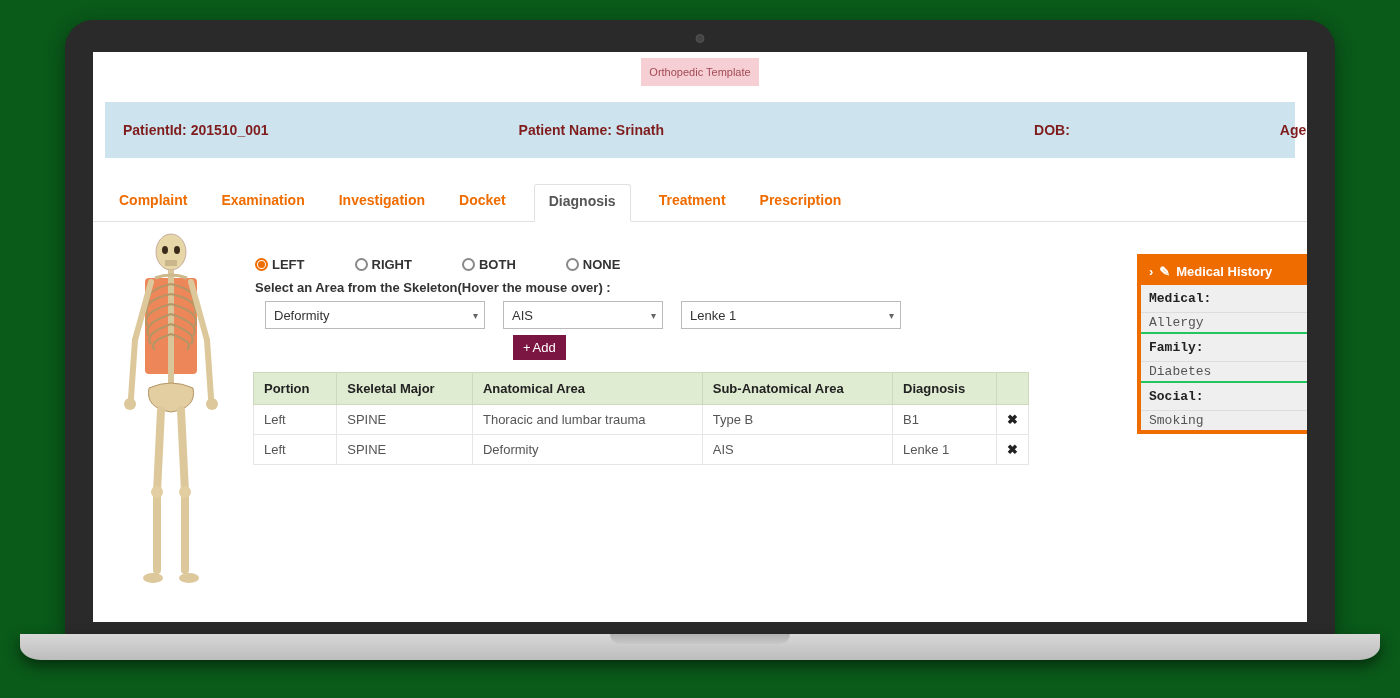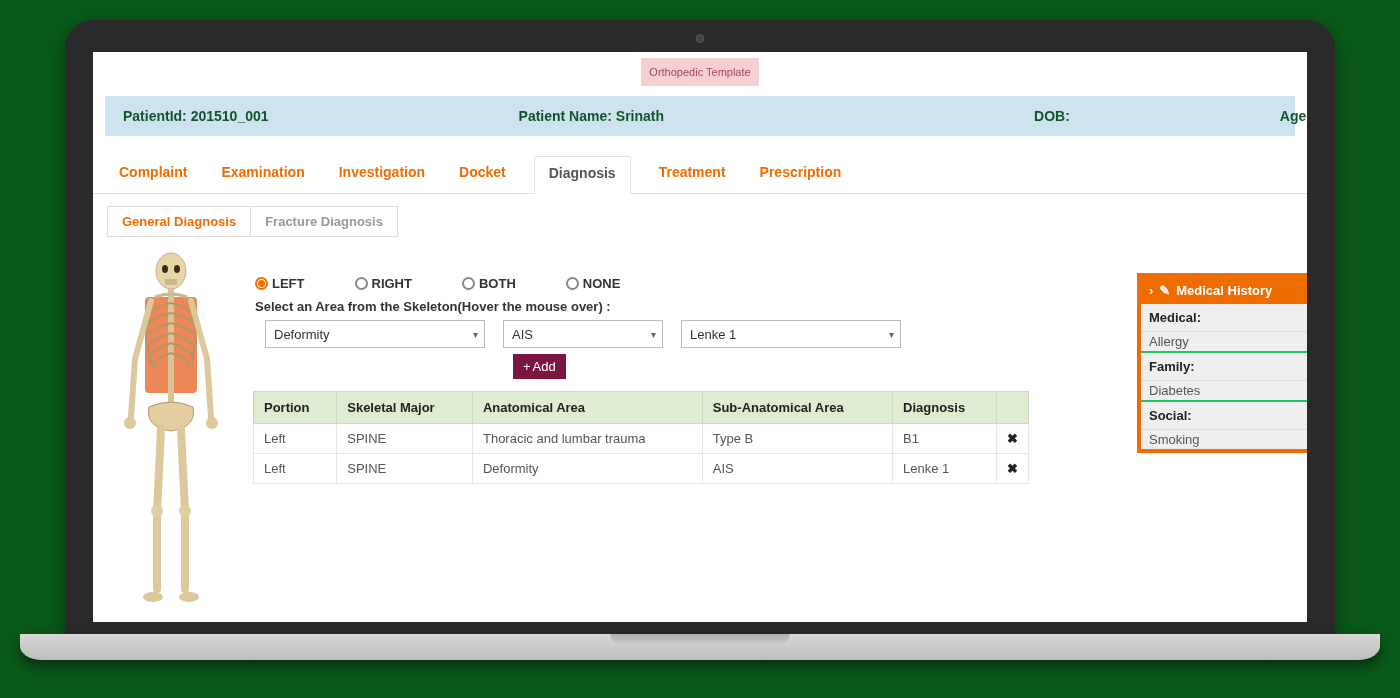--- a/index.html
+++ b/index.html
@@ -66,24 +66,24 @@
   .top-badge-row { text-align: center; padding: 6px 0 4px; }
   .top-badge {
     display: inline-block;
     background: #f5cfd4;
     color: #a34a56;
     font-size: 11px;
     padding: 8px 8px;
   }
   .patient-bar {
     background: #cde4ef;
-    margin: 6px 12px;
-    padding: 12px 18px;
-    display: flex;
-    color: #14532d;
+    margin: 12px 12px;
+    padding: 20px 18px;
+    display: flex;
+    color: #7f1d1d;
     font-size: 14px;
     font-weight: 700;
     gap: 50px;
   }
   .patient-bar .field { flex: 0 0 auto; }
   .patient-bar .spacer1 { flex: 0 0 150px; }
   .patient-bar .spacer2 { flex: 0 0 270px; }
   .patient-bar .spacer3 { flex: 0 0 110px; }
 
   .tabs-row {
@@ -218,21 +218,21 @@
     background: #efefef;
     font-size: 13px;
   }
   .history-header {
     background: #ef6c00;
     color: #fff;
     font-weight: 700;
     padding: 6px 8px;
     display: flex; align-items: center; gap: 6px;
   }
-  .history-body { padding: 0; }
+  .history-body { padding: 0; font-family: Liberation Mono, monospace; }
   .history-body .lbl {
     background: #efefef;
     padding: 6px 8px;
     font-weight: 700;
     color: #222;
     border-top: 2px solid #22c55e;
   }
   .history-body .lbl:first-child { border-top: none; }
   .history-body .val {
     background: #efefef;
@@ -276,24 +276,20 @@
       <div class="tabs-row" id="tabs-row">
           <div class="tab">Complaint</div>
           <div class="tab">Examination</div>
           <div class="tab">Investigation</div>
           <div class="tab">Docket</div>
           <div class="tab active">Diagnosis</div>
           <div class="tab">Treatment</div>
           <div class="tab">Prescription</div>
         </div>
 
-      <div class="subtabs-row" id="subtabs-row">
-          <div class="subtab active">General Diagnosis</div>
-          <div class="subtab">Fracture Diagnosis</div>
-        </div>
 
       <div class="content-row">
         <div class="skeleton-col">
           <svg class="skeleton-svg" viewBox="0 0 130 360">
 
             <rect x="38" y="48" width="52" height="96" fill="#e8652a" opacity="0.78" rx="4"></rect>
 
             <ellipse cx="64" cy="22" rx="15" ry="18" fill="#e7d6a8" stroke="#a88" stroke-width="0.6"></ellipse>
             <ellipse cx="58" cy="20" rx="3" ry="4" fill="#3a2a1a"></ellipse>
             <ellipse cx="70" cy="20" rx="3" ry="4" fill="#3a2a1a"></ellipse>

